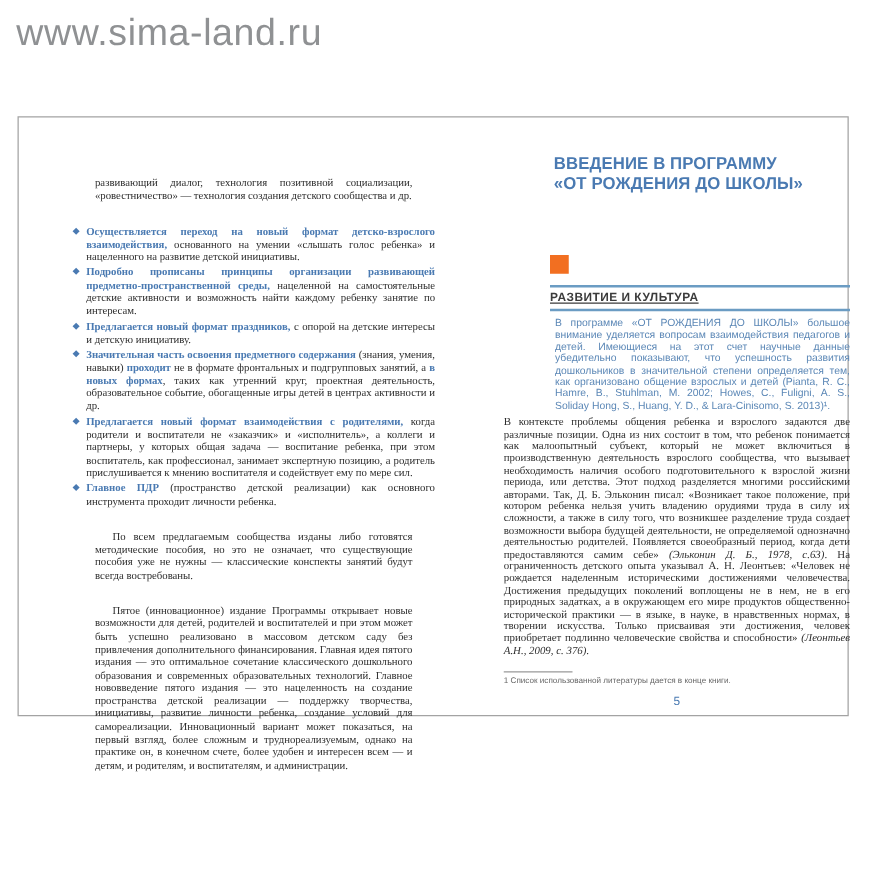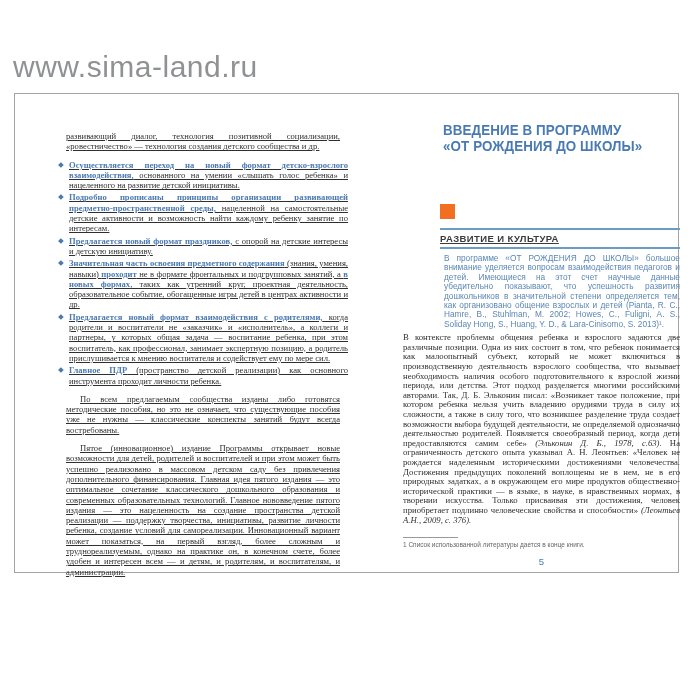--- a/index.html
+++ b/index.html
@@ -3,40 +3,40 @@
 <meta charset="utf-8">
 <style>
   html,body{margin:0;padding:0;}
   body{
     width:700px;height:700px;background:#ffffff;position:relative;
     overflow:hidden;font-family:"Liberation Sans", sans-serif;
   }
   .watermark{
     position:absolute;left:13px;top:8px;
     font:30px/38px "Liberation Sans", sans-serif;
-    color:var(--watermark-gray,#8f9193);letter-spacing:0.5px;margin-top:40px;
+    color:var(--watermark-gray,#8f9193);letter-spacing:0.5px;
   }
   .frame{
     position:absolute;left:14px;top:93px;width:663px;height:478px;
     border:1px solid var(--frame-border,#a3a3a3);background:#ffffff;
   }
   .page{position:absolute;top:29px;}
   .page-left{left:43px;width:290px;}
   .page-right{left:388px;width:277px;}
 
   
   .page-left p{
-    margin:8px;font:8.6px/10.3px "Liberation Serif", serif;
-    color:var(--body-text,#2f2f2f);text-align:justify;text-decoration:underline;
+    margin:18px;font:8.6px/10.3px "Liberation Serif", serif;
+    color:var(--body-text,#2f2f2f);text-align:justify;
   }
   .cont{margin-left:11px;}
   .bullet-item{
     position:relative;padding-left:11px;margin-top:2px;
     font:8.6px/10.3px "Liberation Serif", serif;
-    color:var(--body-text,#2f2f2f);text-align:justify;text-decoration:underline;
+    color:var(--body-text,#2f2f2f);text-align:justify;
   }
   .bullet-marker{
     position:absolute;left:1px;top:3px;width:3.8px;height:3.8px;
     background:var(--accent,#4a7ab2);transform:rotate(45deg);
   }
   .para{margin-top:4.5px;text-indent:14px;}
 
   .seg-accent{color:var(--accent,#4a7ab2);font-weight:bold;}
   .seg-italic{font-style:italic;margin-top:16px;}
 

